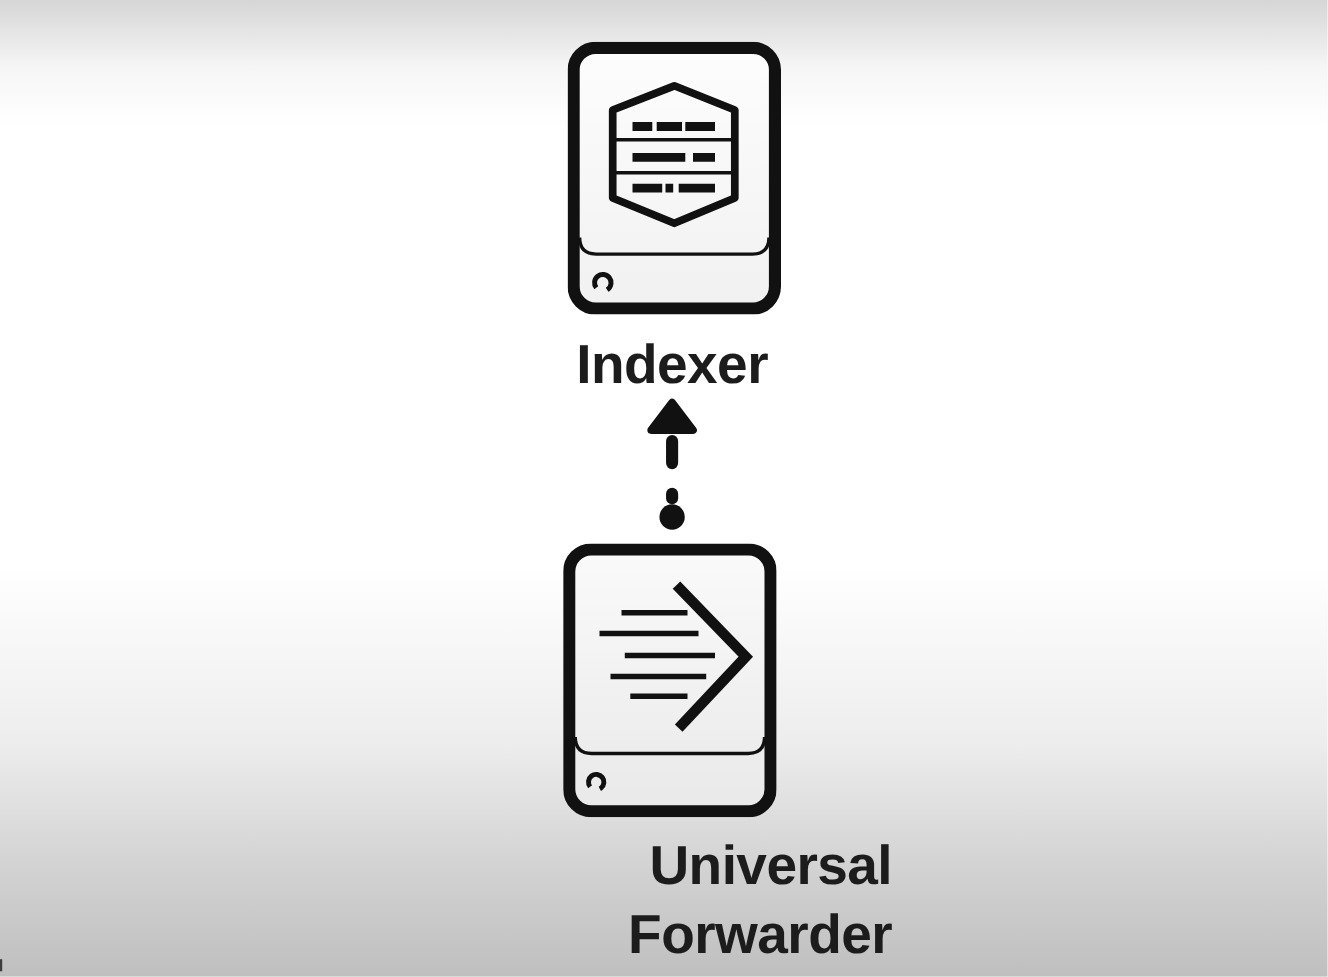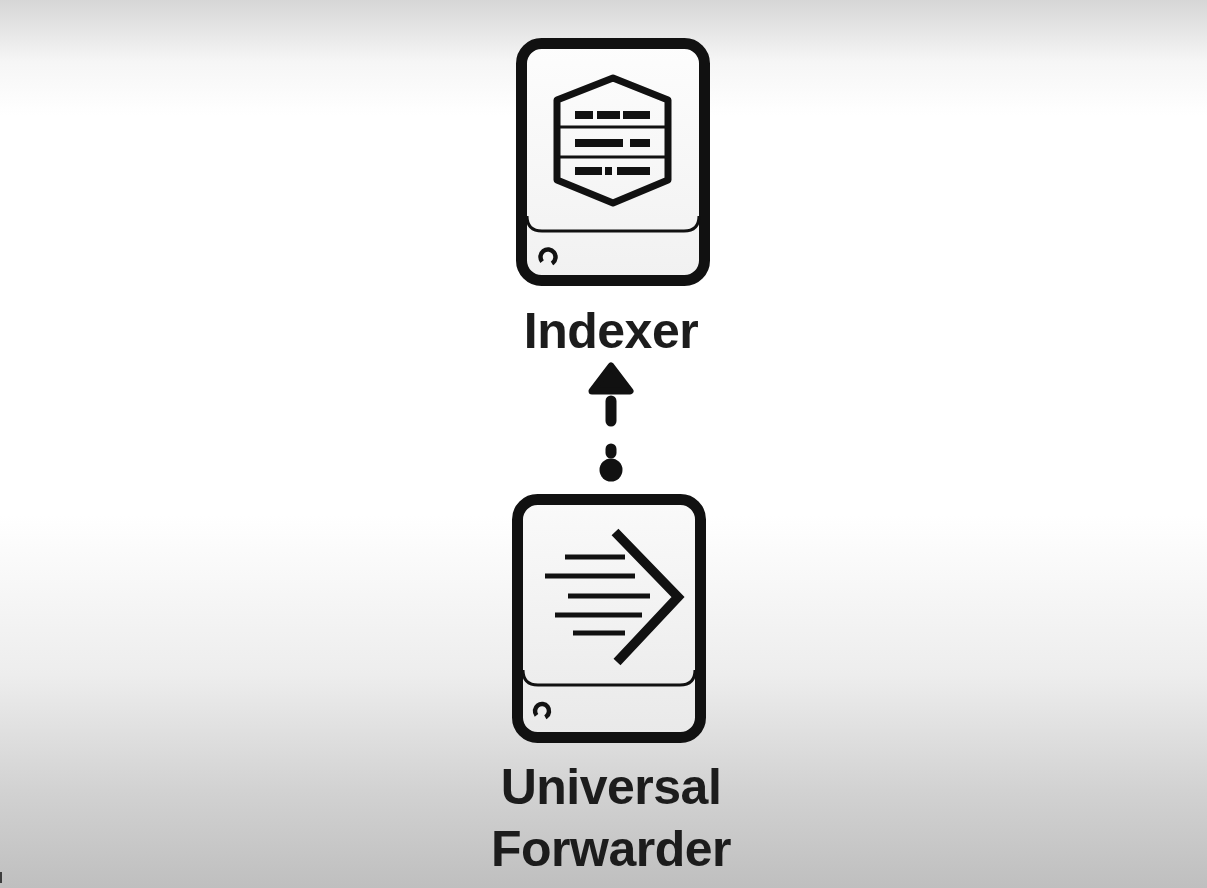--- a/index.html
+++ b/index.html
@@ -27,21 +27,21 @@
     font-weight:bold;
     font-size:50px;
     line-height:62px;
     letter-spacing:-0.5px;
     color:var(--label,#1c1c1c);
   }
   .indexer-node{left:516px;top:38px;}
   .indexer-label{top:300px;}
   .flow-arrow{position:absolute;left:586px;top:360px;}
   .forwarder-node{left:512px;top:494px;}
-  .forwarder-label{top:756px;}
+  .forwarder-label{top:756px;text-align:right;}
   .progress-sliver{
     position:absolute;left:0;top:872px;width:2px;height:11px;
     background:#3d3d3d;
   }
 </style>
 </head>
 <body>
 
 <div class="stage" style="--ink: #111111; --label: #1c1c1c; --bg-top: #d6d6d6; --bg-middle: #ffffff; --bg-bottom: #bfbfbf;">
 

